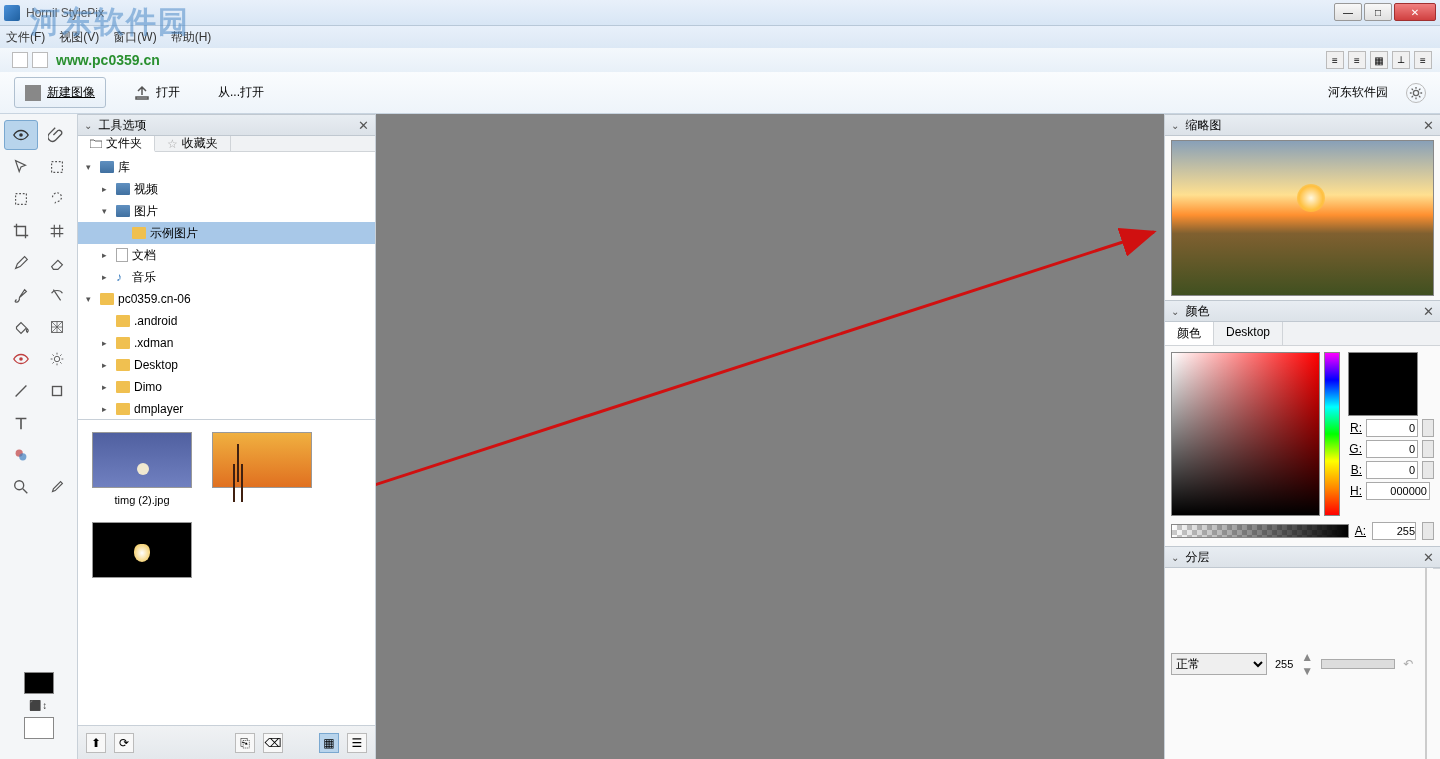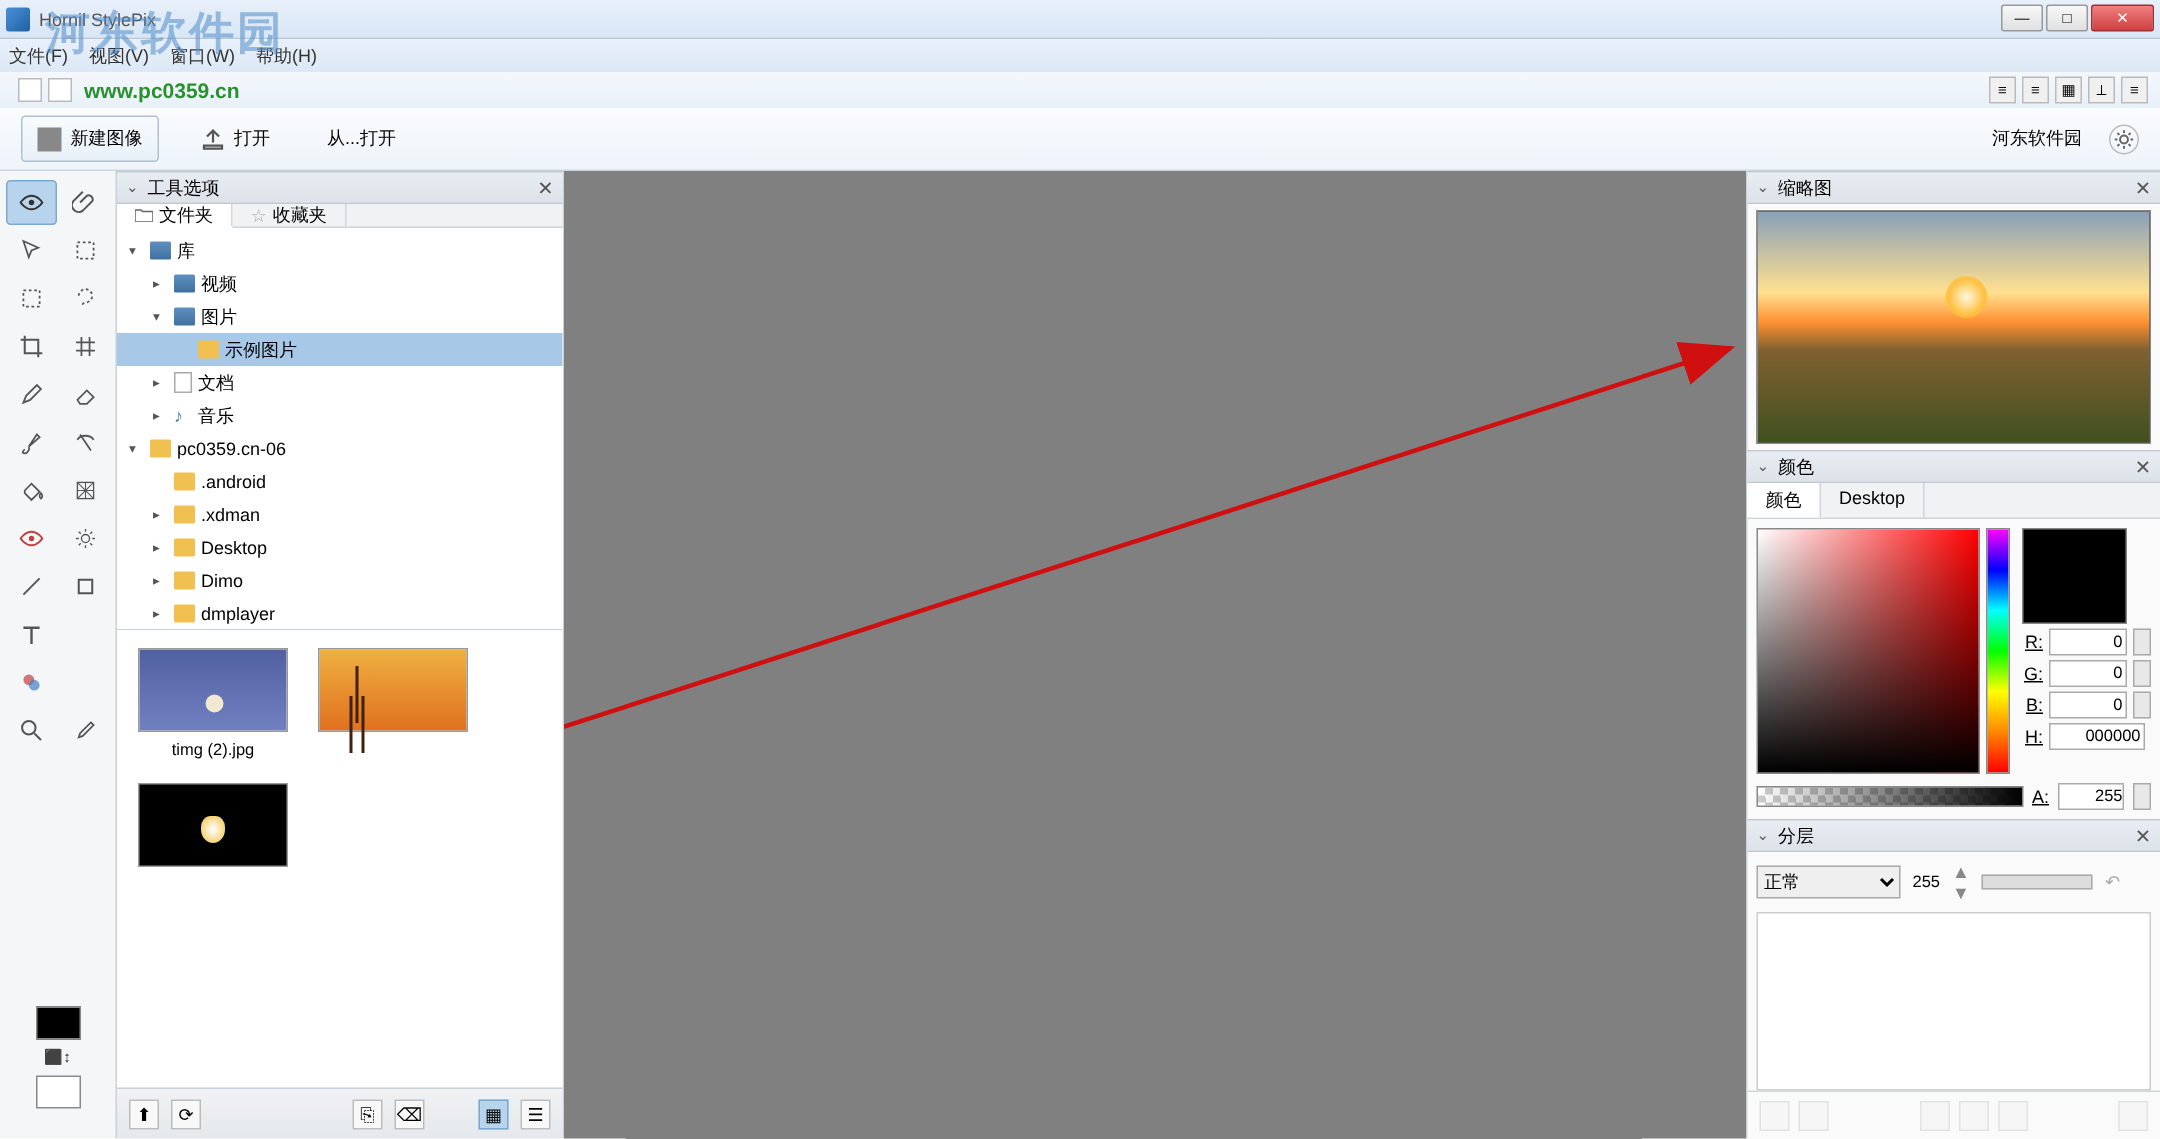--- a/index.html
+++ b/index.html
@@ -21,21 +21,21 @@
 .secondbar { height: 24px; background: linear-gradient(#f4f8fc, #e8f0f8); display: flex; align-items: center; padding: 0 12px; position: relative; }
 .secondbar .dd-icons { display: flex; gap: 4px; }
 .secondbar .dd { width: 16px; height: 16px; border: 1px solid #bbb; background: #fff; }
 .secondbar .watermark { color: #2a9030; font-size: 14px; font-weight: bold; margin-left: 8px; }
 .secondbar .right-icons { position: absolute; right: 8px; display: flex; gap: 4px; }
 .secondbar .right-icons .ico { width: 18px; height: 18px; border: 1px solid #bbb; background: #f0f0f0; display: flex; align-items: center; justify-content: center; font-size: 10px; }
 
 
 .toolbar { height: 42px; background: linear-gradient(#fafcfe, #eef4fa); border-bottom: 1px solid #c8d4e0; display: flex; align-items: center; padding: 0 14px; gap: 18px; }
 .toolbar .tbtn { display: flex; align-items: center; gap: 6px; padding: 6px 10px; cursor: pointer; border-radius: 3px; }
-.toolbar .tbtn.primary { border: 1px solid #b0c0d0; background: linear-gradient(#f8fbfe, #e8f0f8); }
+.toolbar .tbtn.primary { border: 1px solid #b0c0d0; background: linear-gradient(#f8fbfe, #e8f0f8); text-decoration: underline; }
 .toolbar .tbtn .ico { width: 16px; height: 16px; background: #888; }
 .toolbar .spacer { flex: 1; }
 .toolbar .gear { width: 20px; height: 20px; border: 1px solid #bbb; border-radius: 50%; display: flex; align-items: center; justify-content: center; }
 
 
 .main { display: flex; height: calc(759px - 26px - 22px - 24px - 42px); }
 
 
 .tool-palette { width: 78px; background: #f4f6f8; border-right: 1px solid #c8d0d8; display: flex; flex-direction: column; align-items: center; padding: 6px 0; gap: 2px; }
 .tool-row { display: flex; gap: 2px; }
@@ -98,21 +98,21 @@
 .hue-strip { width: 16px; height: 164px; background: linear-gradient(to bottom, #f0f, #00f, #0ff, #0f0, #ff0, #f80, #f00); border: 1px solid #888; }
 .color-preview { width: 70px; height: 64px; background: #000; border: 1px solid #888; }
 .color-inputs { display: flex; flex-direction: column; gap: 3px; margin-left: 4px; }
 .color-inputs .row { display: flex; align-items: center; gap: 4px; }
 .color-inputs .row label { width: 14px; text-align: right; text-decoration: underline; }
 .color-inputs .row input { width: 52px; height: 18px; text-align: right; padding: 0 2px; border: 1px solid #aaa; font-size: 11px; }
 .color-inputs .row .spinner { width: 12px; height: 18px; background: #e8e8e8; border: 1px solid #aaa; font-size: 7px; display: flex; flex-direction: column; }
 .alpha-strip { height: 14px; margin: 4px 6px 2px; background: repeating-conic-gradient(#ccc 0 25%, #fff 0 50%) 0 0/10px 10px; border: 1px solid #888; position: relative; }
 .alpha-strip::after { content:''; position:absolute; inset:0; background: linear-gradient(to right, transparent, #000); }
 
-.layers-section { flex: 1; display: flex; flex-direction: column; }
+.layers-section { flex: 1; display: flex; }
 .layers-top { display: flex; align-items: center; padding: 6px; gap: 8px; }
 .layers-top select { width: 96px; height: 22px; border: 1px solid #aaa; }
 .layers-top .opacity-val { font-size: 11px; }
 .layers-top .slider { width: 74px; height: 10px; background: #ddd; border: 1px solid #aaa; }
 .layers-list { flex: 1; background: #fff; border: 1px solid #ccc; margin: 0 6px; }
 .layers-footer { height: 32px; display: flex; align-items: center; padding: 0 8px; gap: 6px; border-top: 1px solid #d0d4d8; }
 .layers-footer .ico { width: 20px; height: 20px; border: 1px solid #ccc; background: #f4f4f4; opacity: 0.5; }
 .layers-footer .spacer { flex: 1; }
 
 

